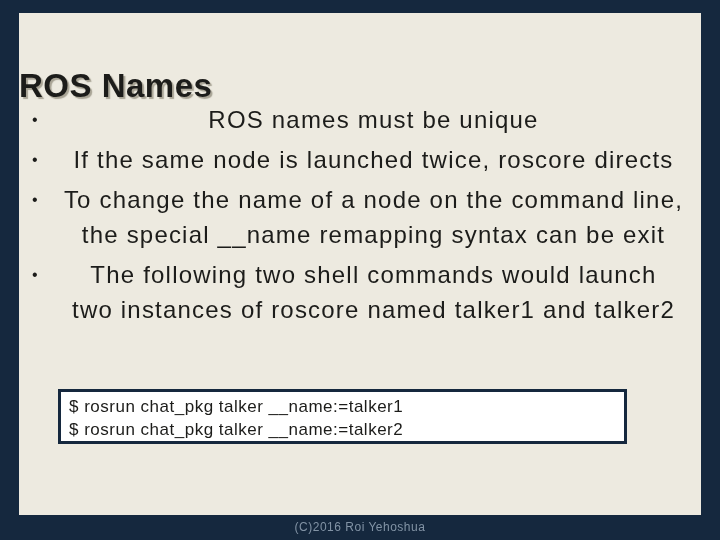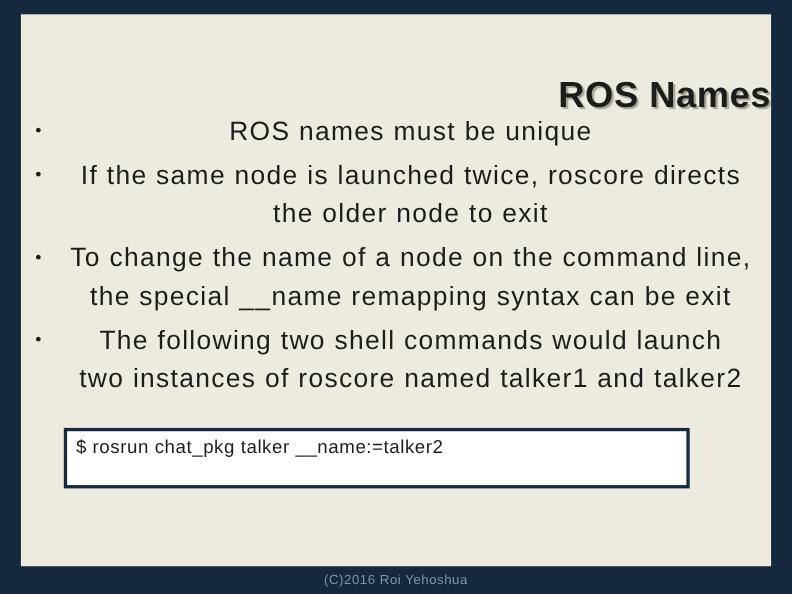--- a/index.html
+++ b/index.html
@@ -12,21 +12,21 @@
     position:relative; width:720px; height:540px;
     background:#15283E; overflow:hidden;
   }
   .slide {
     position:absolute; left:19px; top:13px;
     width:682px; height:502px;
     background:#EDEAE0;
   }
   .title {
     position:absolute; top:17px; left:0; width:100%;
-    text-align:right;
+    text-align:left;
     font-size:33px; font-weight:bold; line-height:40px;
     letter-spacing:0.5px;
     color:#1C1C1A;
     text-shadow:2px 2px 1px rgba(112,105,88,0.55);
     margin-top:36px;
   }
   ul.bullets {
     position:absolute; top:89px; left:0; right:4px;
     margin:0; padding:0 0 0 13px;
     list-style:none;
@@ -81,21 +81,20 @@
         <span class="dot">•</span>
         <div class="btext">
           <span class="bline">ROS names must be unique</span>
         </div>
       </li>
 
       <li>
         <span class="dot">•</span>
         <div class="btext">
           <span class="bline">If the same node is launched twice, roscore directs</span>
-          <span class="bline">the older node to exit</span>
         </div>
       </li>
 
       <li>
         <span class="dot">•</span>
         <div class="btext">
           <span class="bline">To change the name of a node on the command line,</span>
           <span class="bline"><span>the special </span><b>__name</b><span> remapping syntax can be exit</span></span>
         </div>
       </li>
@@ -104,20 +103,21 @@
         <span class="dot">•</span>
         <div class="btext">
           <span class="bline">The following two shell commands would launch</span>
           <span class="bline">two instances of roscore named talker1 and talker2</span>
         </div>
       </li>
 
     </ul>
 
     <div class="codebox">
+      <span class="code-line">$ rosrun chat_pkg talker __name:=talker1</span>
       <span class="code-line">$ rosrun chat_pkg talker __name:=talker2</span>
     </div>
 
   </div>
 
   <div class="footer-bar">
     <span class="footer-credit">(C)2016 Roi Yehoshua</span>
   </div>
 </div>
 

